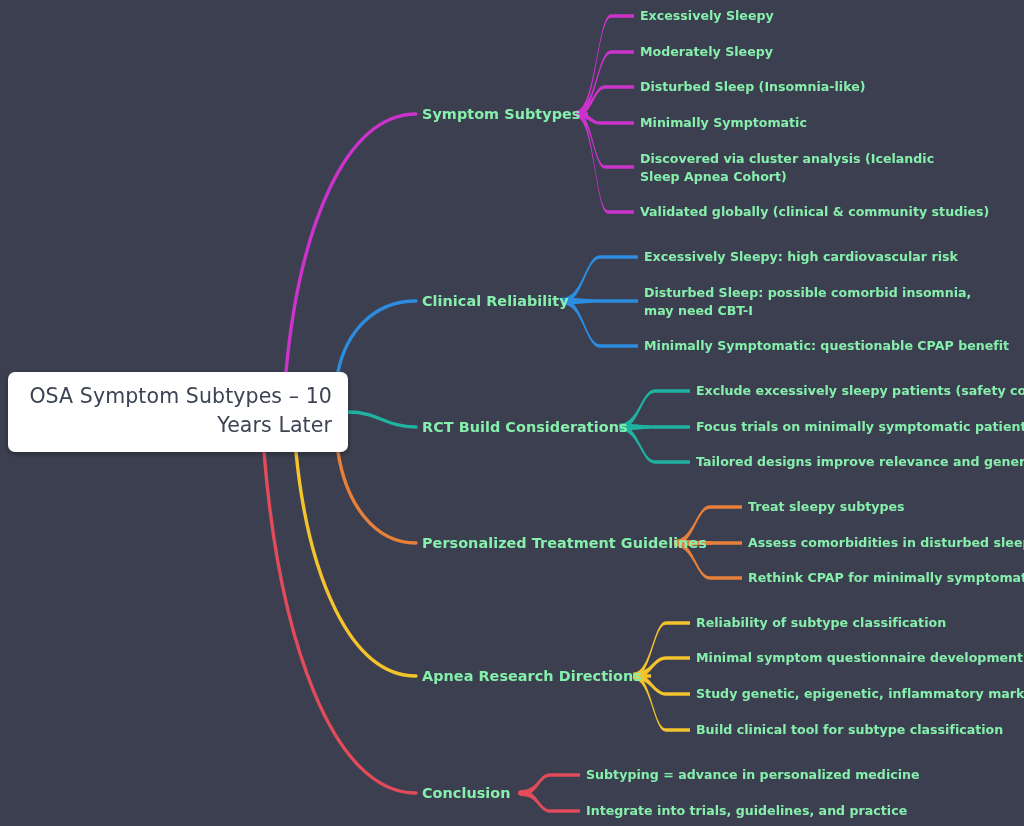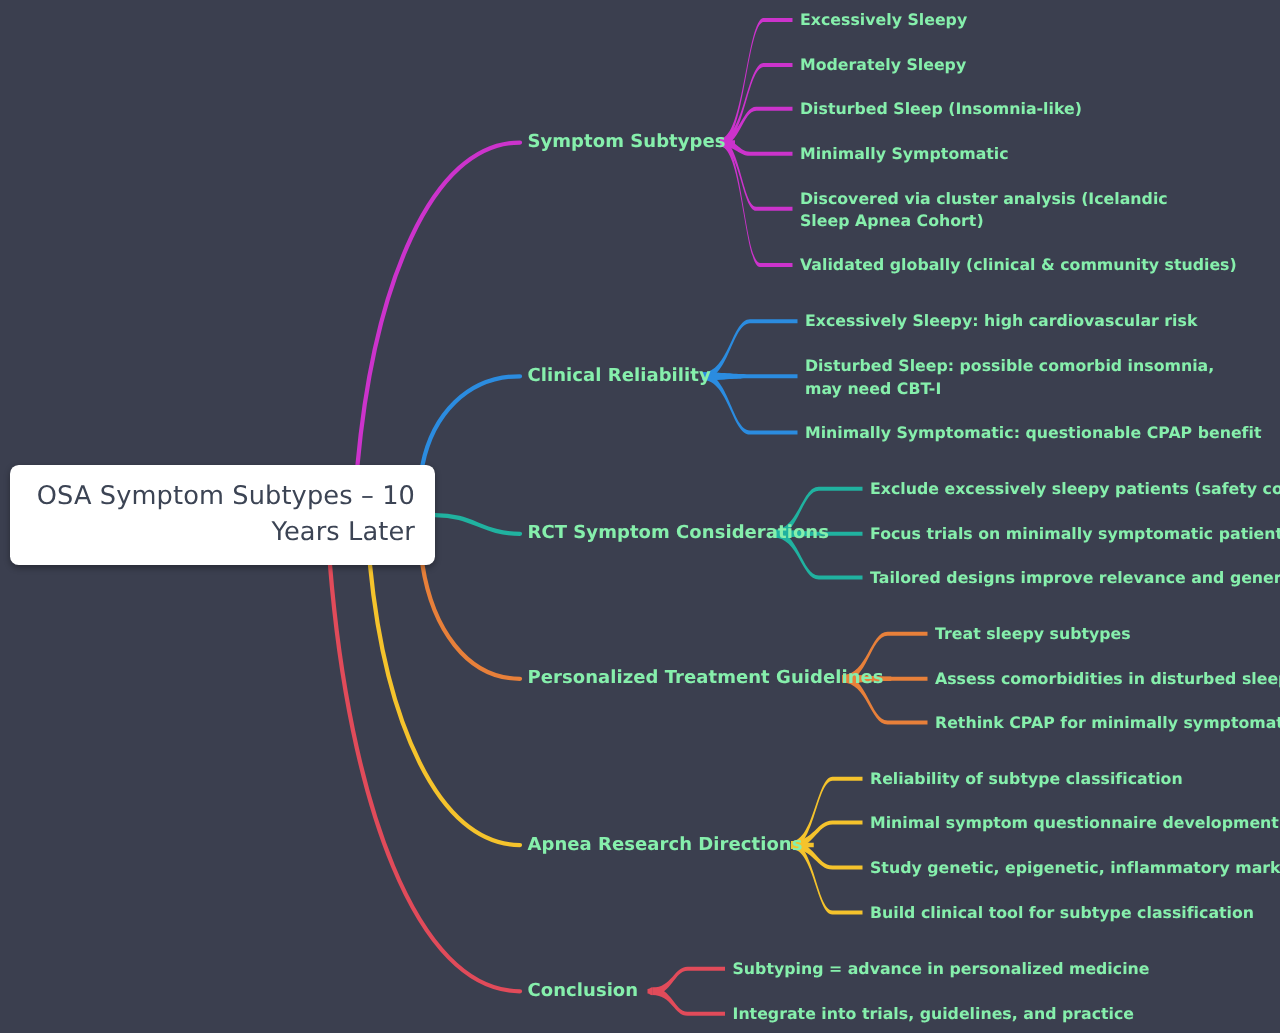--- a/index.html
+++ b/index.html
@@ -114,21 +114,21 @@
       <div class="node-label leaf-label single" style="left: 640px; top: 16px; white-space: nowrap;">Excessively Sleepy</div>
       <div class="node-label leaf-label single" style="left: 640px; top: 52px; white-space: nowrap;">Moderately Sleepy</div>
       <div class="node-label leaf-label single" style="left: 640px; top: 87px; white-space: nowrap;">Disturbed Sleep (Insomnia-like)</div>
       <div class="node-label leaf-label single" style="left: 640px; top: 123px; white-space: nowrap;">Minimally Symptomatic</div>
       <div class="node-label leaf-label" style="left: 640px; top: 150px; width: 330px;">Discovered via cluster analysis (Icelandic Sleep Apnea Cohort)</div>
       <div class="node-label leaf-label single" style="left: 640px; top: 212px; white-space: nowrap;">Validated globally (clinical &amp; community studies)</div>
       <div class="node-label branch-label" style="left: 422px; top: 301px;">Clinical Reliability</div>
       <div class="node-label leaf-label single" style="left: 644px; top: 257px; white-space: nowrap;">Excessively Sleepy: high cardiovascular risk</div>
       <div class="node-label leaf-label" style="left: 644px; top: 284px; width: 330px;">Disturbed Sleep: possible comorbid insomnia, may need CBT-I</div>
       <div class="node-label leaf-label single" style="left: 644px; top: 346px; white-space: nowrap;">Minimally Symptomatic: questionable CPAP benefit</div>
-      <div class="node-label branch-label" style="left: 422px; top: 427px;">RCT Symptom Considerations</div>
+      <div class="node-label branch-label" style="left: 422px; top: 427px;">RCT Build Considerations</div>
       <div class="node-label leaf-label single" style="left: 696px; top: 391px; white-space: nowrap;">Exclude excessively sleepy patients (safety concerns)</div>
       <div class="node-label leaf-label single" style="left: 696px; top: 427px; white-space: nowrap;">Focus trials on minimally symptomatic patients</div>
       <div class="node-label leaf-label single" style="left: 696px; top: 462px; white-space: nowrap;">Tailored designs improve relevance and generalizability</div>
       <div class="node-label branch-label" style="left: 422px; top: 543px;">Personalized Treatment Guidelines</div>
       <div class="node-label leaf-label single" style="left: 748px; top: 507px; white-space: nowrap;">Treat sleepy subtypes</div>
       <div class="node-label leaf-label single" style="left: 748px; top: 543px; white-space: nowrap;">Assess comorbidities in disturbed sleep</div>
       <div class="node-label leaf-label single" style="left: 748px; top: 578px; white-space: nowrap;">Rethink CPAP for minimally symptomatic</div>
       <div class="node-label branch-label" style="left: 422px; top: 676px;">Apnea Research Directions</div>
       <div class="node-label leaf-label single" style="left: 696px; top: 623px; white-space: nowrap;">Reliability of subtype classification</div>
       <div class="node-label leaf-label single" style="left: 696px; top: 658px; white-space: nowrap;">Minimal symptom questionnaire development</div>

